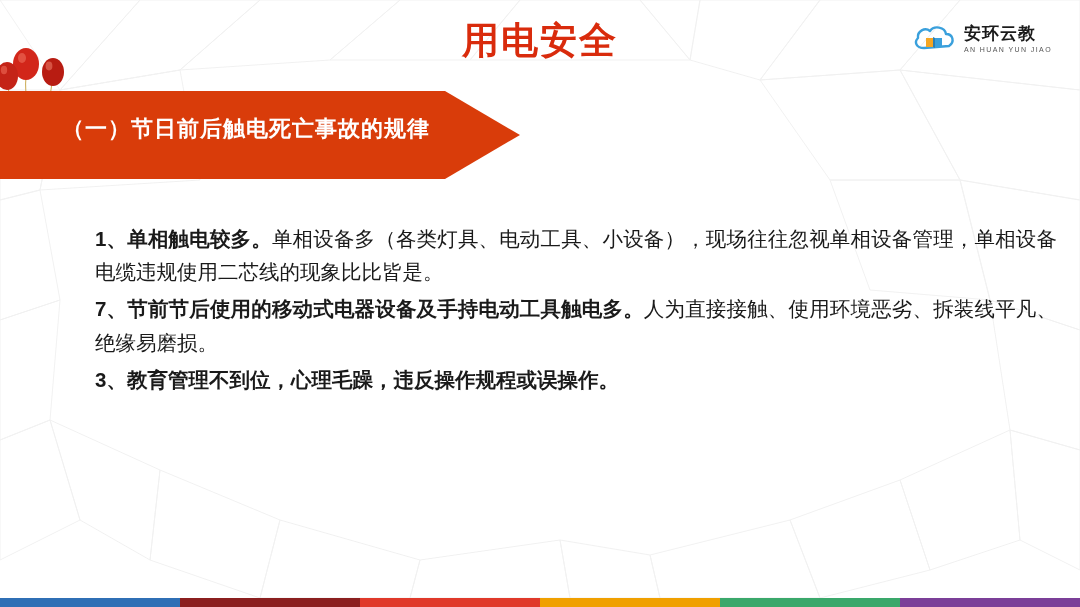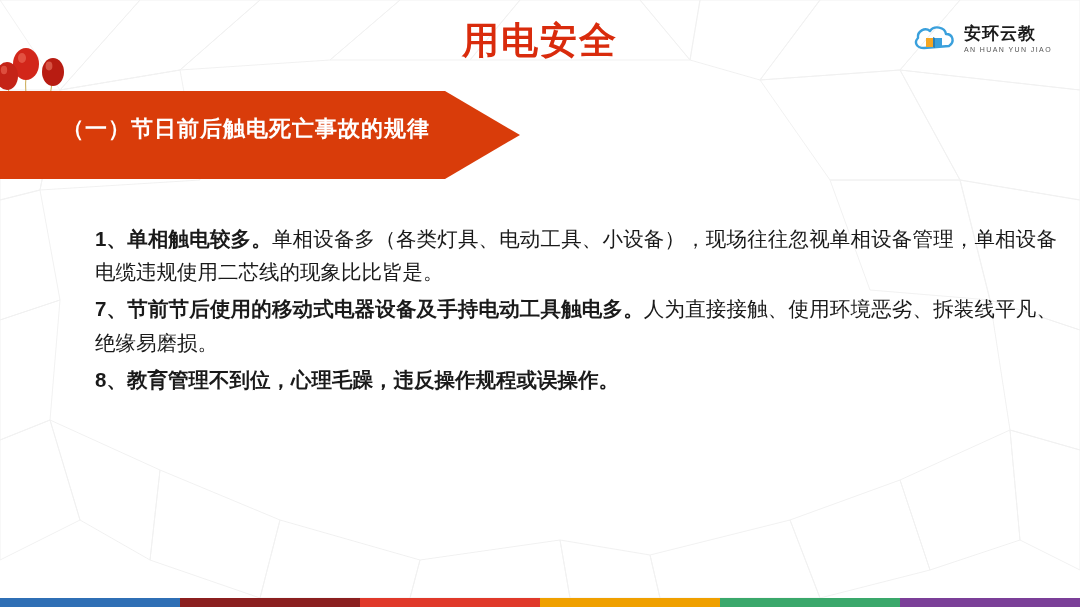--- a/index.html
+++ b/index.html
@@ -201,21 +201,21 @@
     <p class="para">
       <span class="lead">1、单相触电较多。</span><span class="rest">单相设备多（各类灯具、电动工具、小设备），现场往往忽视单相设备管理，单相设备电缆违规使用二芯线的现象比比皆是。</span>
     </p>
 
 
     <p class="para">
       <span class="lead">7、节前节后使用的移动式电器设备及手持电动工具触电多。</span><span class="rest">人为直接接触、使用环境恶劣、拆装线平凡、绝缘易磨损。</span>
     </p>
 
     <p class="para all-bold">
-      <span class="lead">8、教育管理不到位，心理毛躁，违反操作规程或误操作。</span><span class="rest"></span>
+      <span class="lead">3、教育管理不到位，心理毛躁，违反操作规程或误操作。</span><span class="rest"></span>
     </p>
 
   </div>
 
   <div class="bottom-bar">
     <span style="background:#2f6fb5"></span>
     <span style="background:#8b1f1f"></span>
     <span style="background:#e0392a"></span>
     <span style="background:#f0a000"></span>
     <span style="background:#3aa86b"></span>

